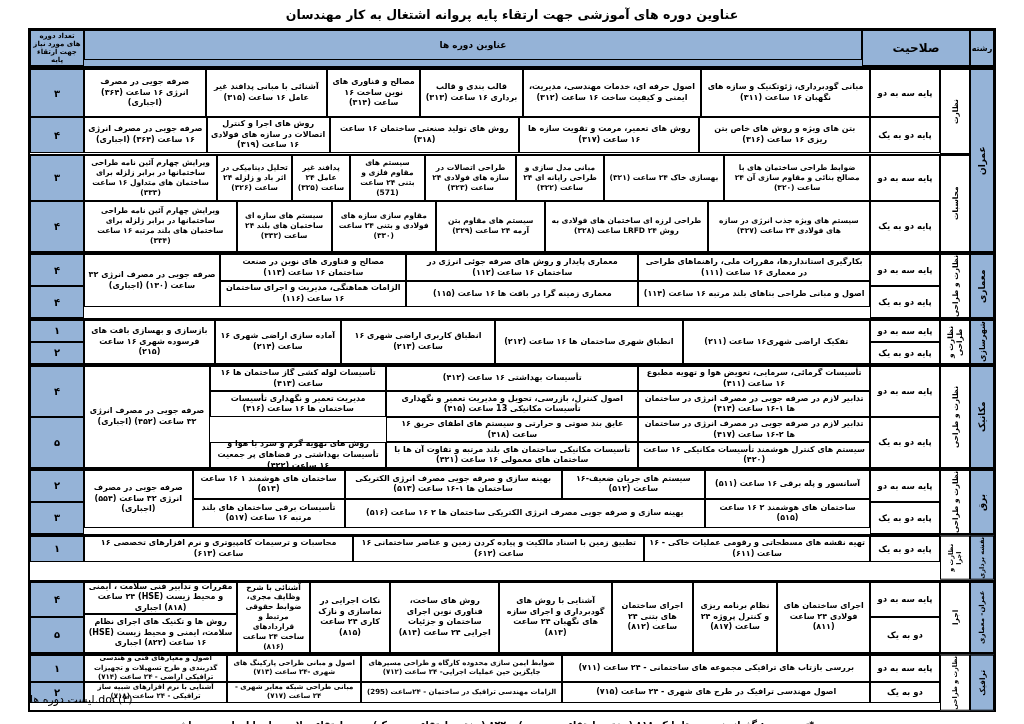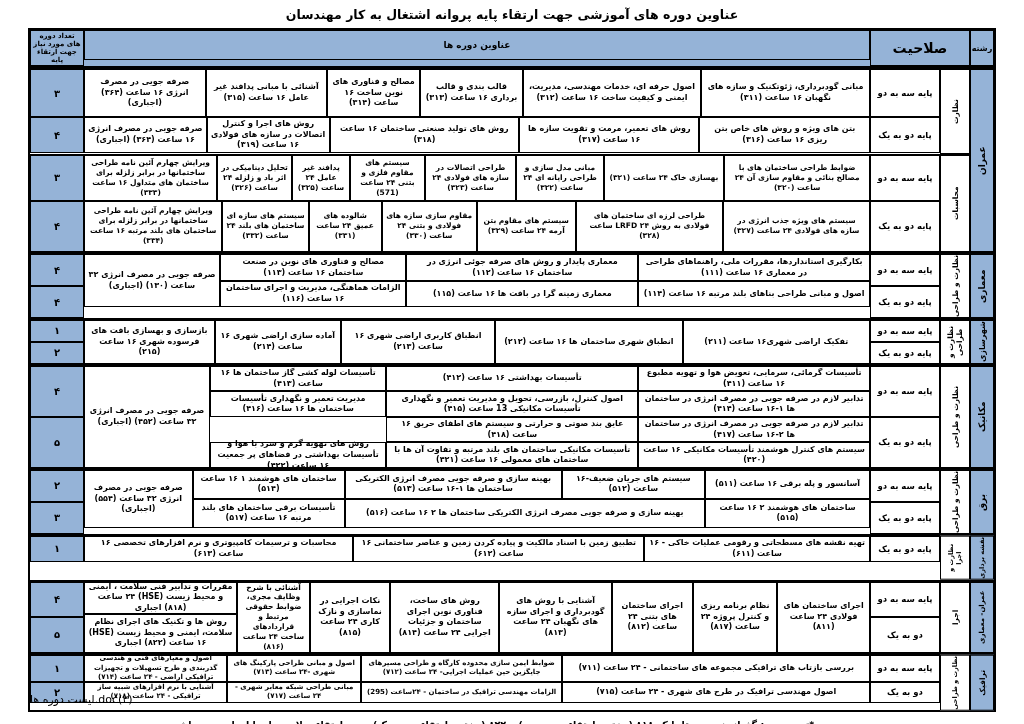--- a/index.html
+++ b/index.html
@@ -44,21 +44,21 @@
 </style>
 </head>
 <body>
 
 <div class="title">عناوین دوره های آموزشی جهت ارتقاء پایه پروانه اشتغال به کار مهندسان</div>
 
 <div class="tbl">
 
   <div class="hdr">
     <div class="hcell" style="width:24px;font-size:8px">رشته</div>
-    <div class="hcell" style="width:100px;font-size:14px">صلاحیت</div>
+    <div class="hcell" style="width:108px;font-size:12px">صلاحیت</div>
     <div class="hcell" style="flex:1;font-size:9px;height:30px">عناوین دوره ها</div>
     <div class="hcell xs" style="width:54px;padding:1px">تعداد دوره های مورد نیاز جهت ارتقاء پایه</div>
   </div>
 
   <div class="fband">
     <div class="vcell field">عمران</div>
     <div class="fbody">
       <div class="gband" style="height:84px">
         <div class="vcell group">نظارت</div>
         <div class="gbody">
@@ -104,21 +104,20 @@
             </div>
             <div class="count">۳</div>
           </div>
           <div class="strip" style="height:52px">
             <div class="level">پایه دو به یک</div>
             <div class="crow">
               <div class="c sm" style="flex:1.6">سیستم های ویژه جذب انرژی در سازه های فولادی ۲۴ ساعت (۳۲۷)</div>
               <div class="c sm" style="flex:1.6">طراحی لرزه ای ساختمان های فولادی به روش LRFD ۲۴ ساعت (۳۲۸)</div>
               <div class="c sm" style="flex:1.05">سیستم های مقاوم بتن آرمه ۲۴ ساعت (۳۲۹)</div>
               <div class="c sm" style="flex:1.0">مقاوم سازی سازه های فولادی و بتنی ۲۴ ساعت (۳۳۰)</div>
-              <div class="c sm" style="flex:0.75">شالوده های عمیق ۲۴ ساعت (۳۳۱)</div>
               <div class="c sm" style="flex:0.9">سیستم های سازه ای ساختمان های بلند ۲۴ ساعت (۳۳۲)</div>
               <div class="c sm" style="flex:1.5">ویرایش چهارم آئین نامه طراحی ساختمانها در برابر زلزله برای ساختمان های بلند مرتبه ۱۶ ساعت (۳۳۴)</div>
             </div>
             <div class="count">۴</div>
           </div>
         </div>
       </div>
     </div>
   </div>
 

